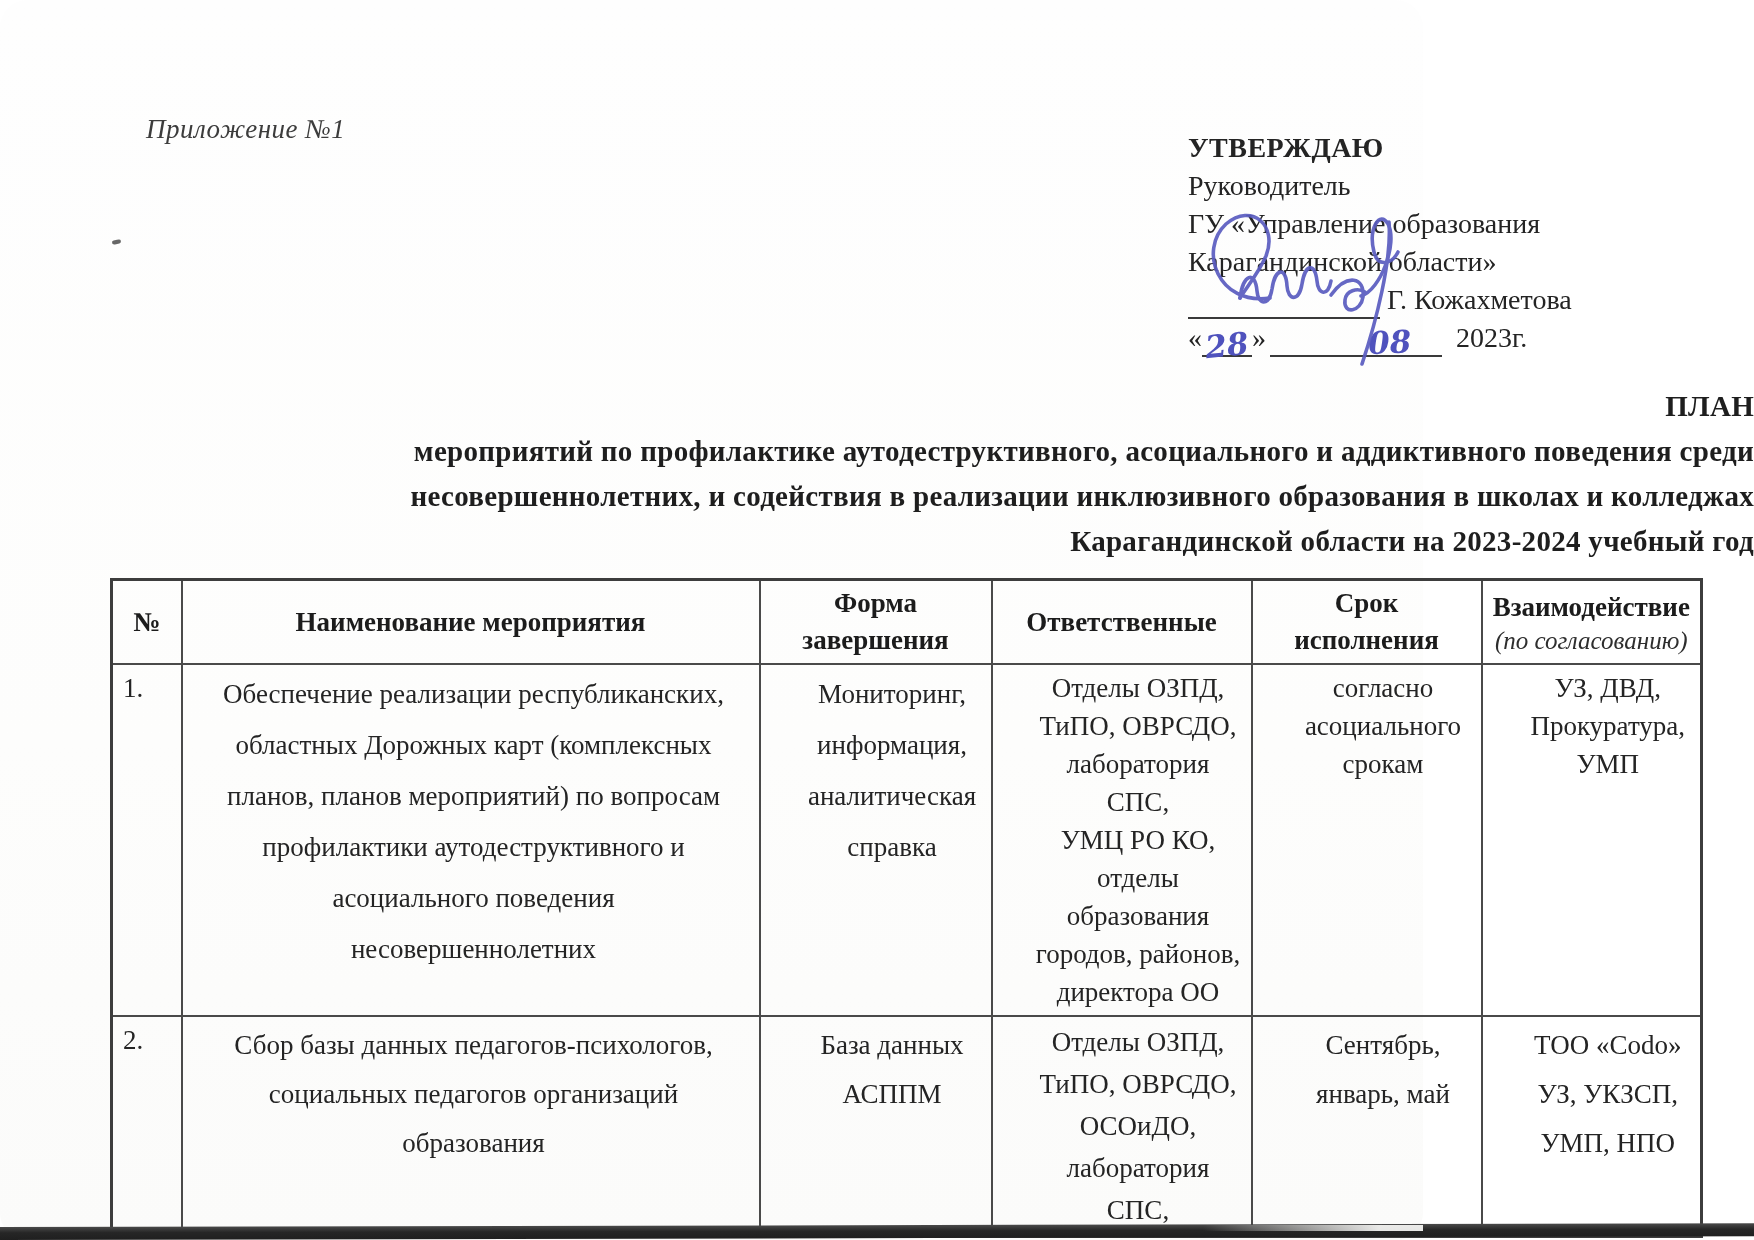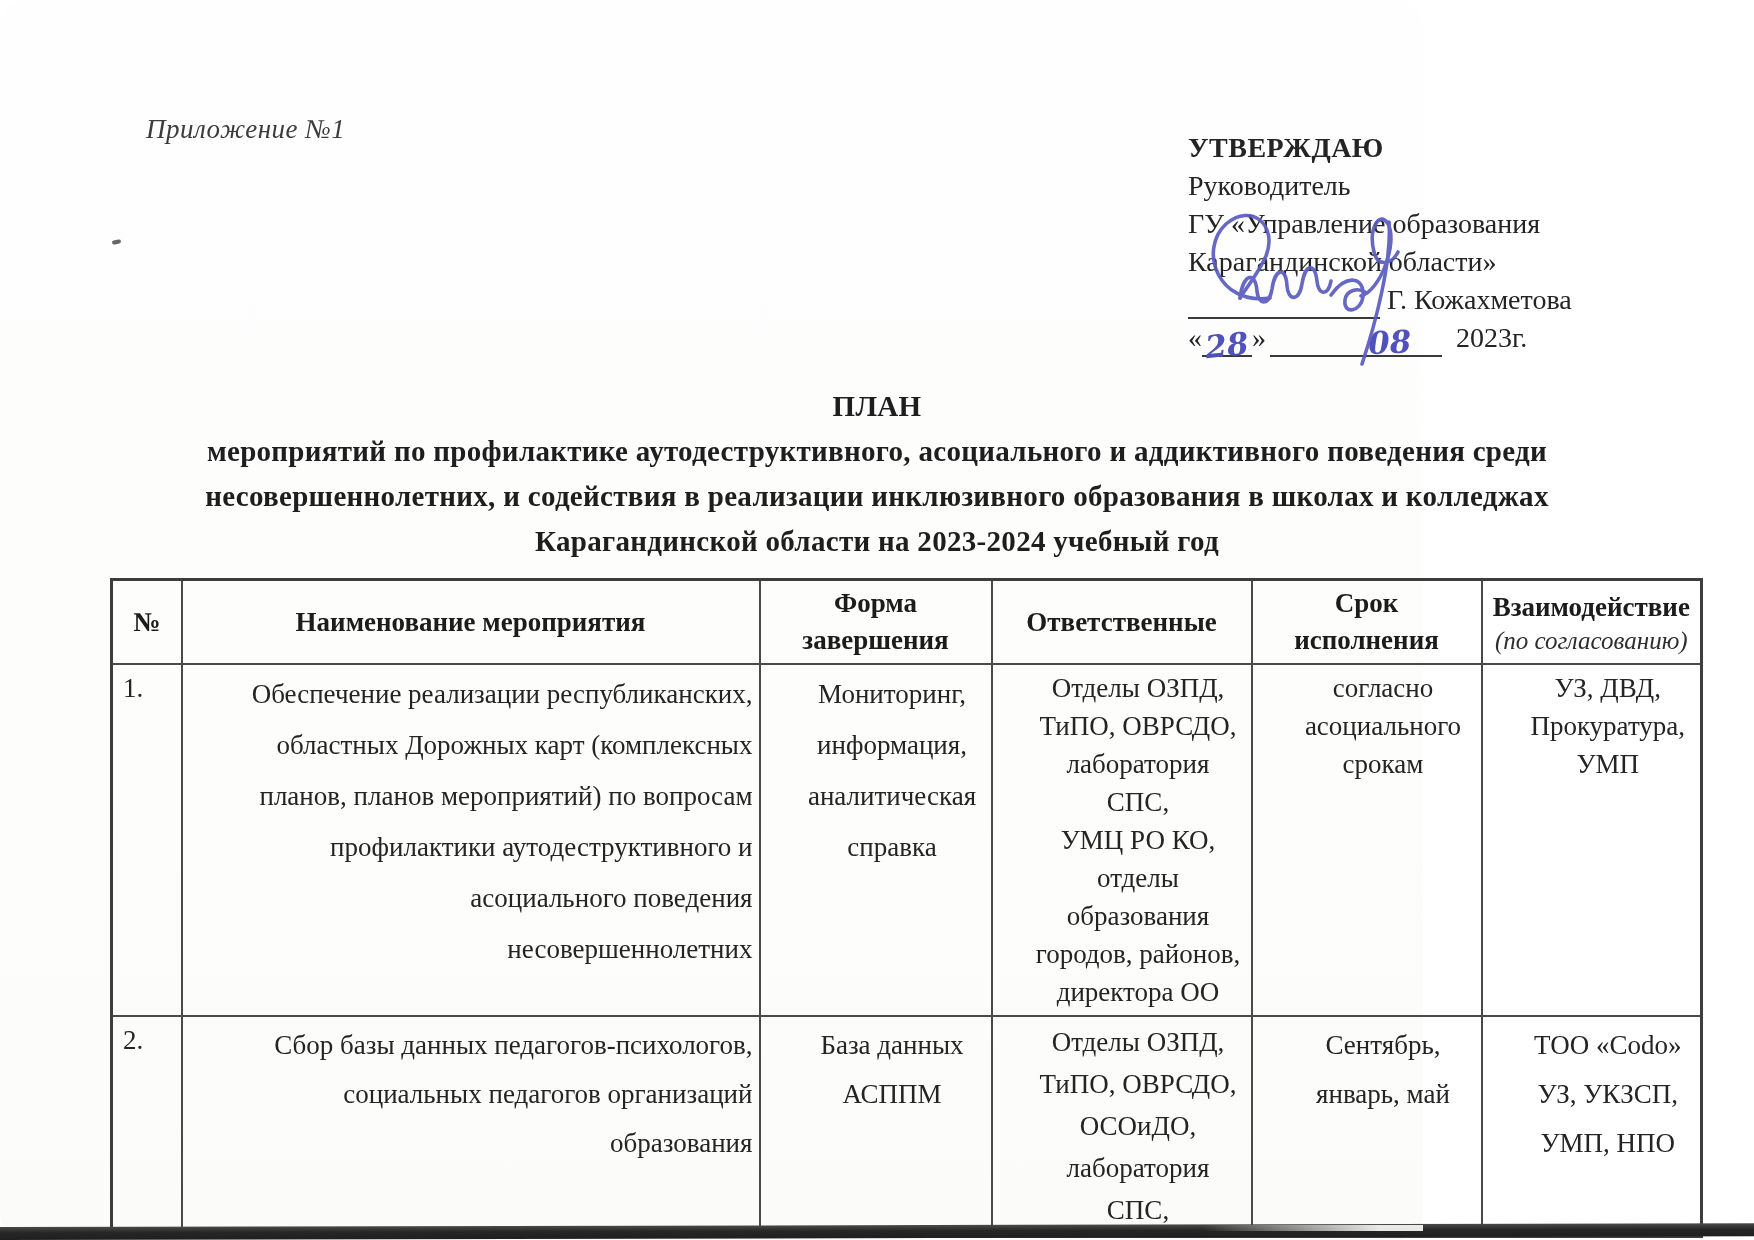--- a/index.html
+++ b/index.html
@@ -73,21 +73,21 @@
   .signature-svg {
     position: absolute; left: 1178px; top: 198px;
     width: 270px; height: 172px;
     pointer-events: none;
   }
 
   
   .doc-title {
     position: absolute; left: 0; top: 384px;
     width: 1754px;
-    text-align: center;
+    text-align: right;
     font-weight: bold;
     font-size: 29px; line-height: 45px;
     color: #1e1e1e;
     letter-spacing: 0.3px;
   }
 
   
   .plan-table {
     position: absolute; left: 110px; top: 578px;
     width: 1590px;
@@ -111,21 +111,21 @@
     white-space: pre-line;
     color: #1c1c1c;
   }
   .plan-table td {
     vertical-align: top;
     white-space: pre-line;
     text-align: center;
     padding-left: 41px;
   }
   .plan-table td.c-num { text-align: left; padding-left: 10px; }
-  .plan-table td.c-name { text-align: right; padding-left: 12px; padding-right: 6px; }
+  .plan-table td.c-name { text-align: center; padding-left: 12px; padding-right: 6px; }
   .row-1 td { height: 292px; }
   .row-2 td { height: 182px; text-align: center; }
   .lh51 { line-height: 51px; }
   .lh49 { line-height: 49px; font-family: Liberation Serif, serif; }
   .lh42 { line-height: 42px; }
   .lh38 { line-height: 38px; }
   .hdr-note {
     display: block;
     font-weight: normal;
     font-style: italic;

